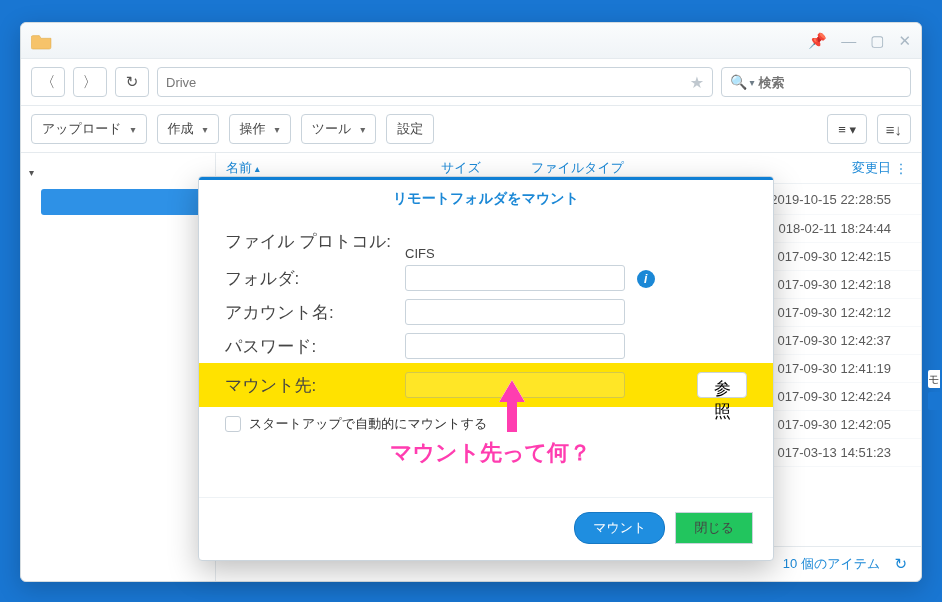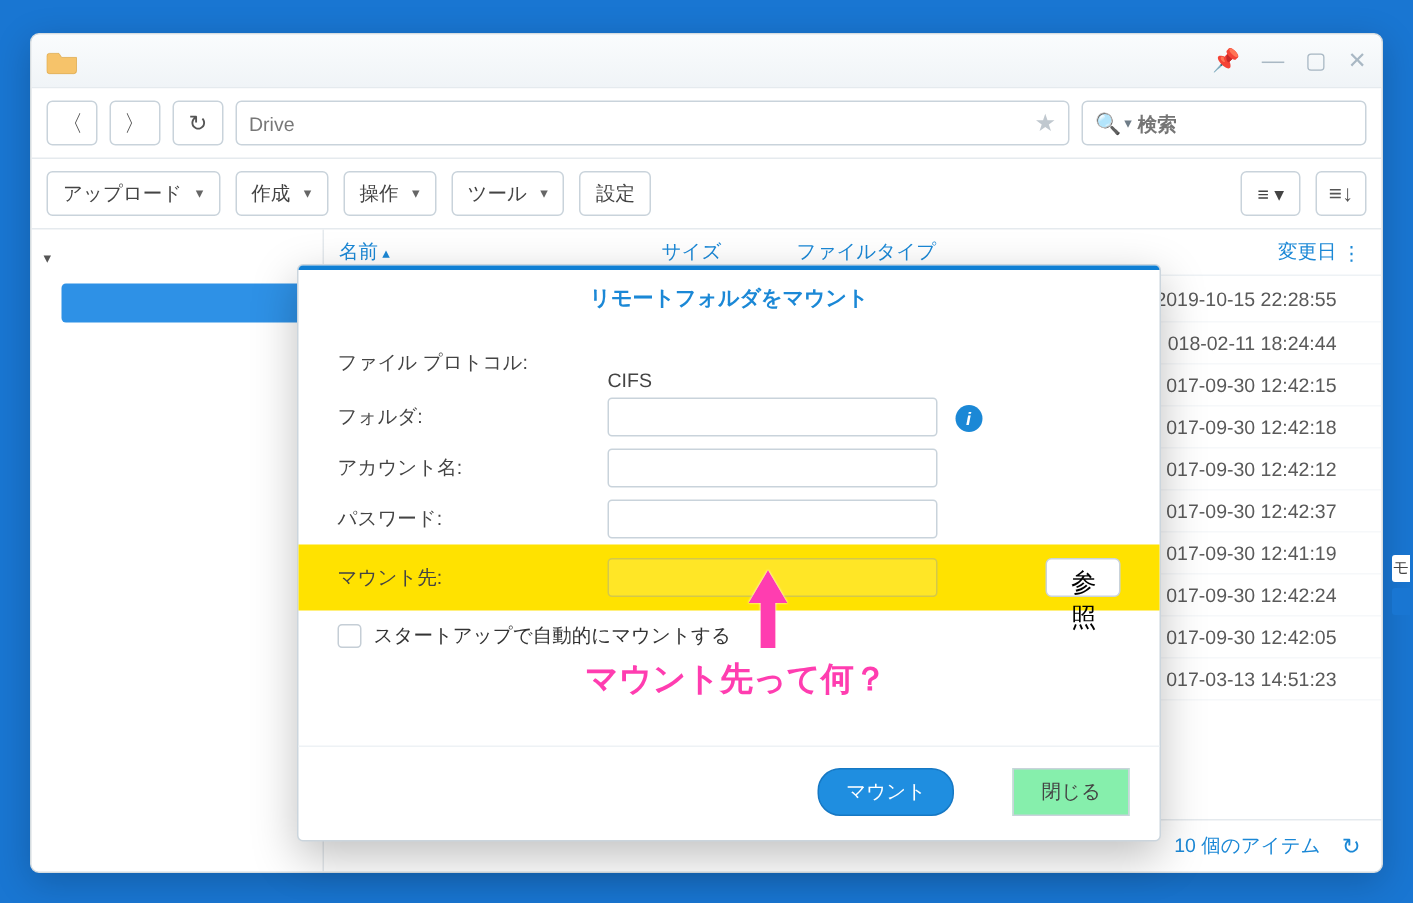--- a/index.html
+++ b/index.html
@@ -150,21 +150,21 @@
     font-size:14px;
   }
   .modal-body { padding: 10px 26px 0; }
   .field {
     display:grid;
     grid-template-columns: 170px 1fr 50px;
     align-items:center;
     column-gap: 10px;
     min-height: 34px;
   }
-  .field label { color:#444; font-size:13px;}
+  .field label { color:#444; font-size:17px;}
   .field .value { color:#444;margin-top:24px; }
   .field input[type=text], .field input[type=password] {
     width: 220px;
     height: 26px;
     border: 1px solid #c9d3db;
     border-radius: 3px;
     padding: 0 6px;
     font-size: 13px;
     outline:none;
     background:#fff;
@@ -202,22 +202,22 @@
     display:flex; justify-content:flex-end; gap:10px;
     padding: 14px 20px 16px;
     border-top: 1px solid #eef2f5;
     margin-top: 60px;
   }
   .primary-btn {
     background:#1f8ee0; color:#fff; border:1px solid #1678c4;
     border-radius:15px; padding:6px 18px; font-size:13px; cursor:pointer;
   }
   .secondary-btn {
-    background:#86efac; color:#444; border:1px solid #c9d3db;
-    border-radius:0; padding:6px 18px; font-size:13px; cursor:pointer;margin-left:29px;
+    background:#22c55e; color:#444; border:1px solid #c9d3db;
+    border-radius:0; padding:6px 18px; font-size:13px; cursor:pointer;
   }
 
   
   .anno-arrow {
     position:absolute;
     top: 376px; left: 495px;
     width: 34px; height: 60px;
     z-index: 60;
   }
   .anno-text {

